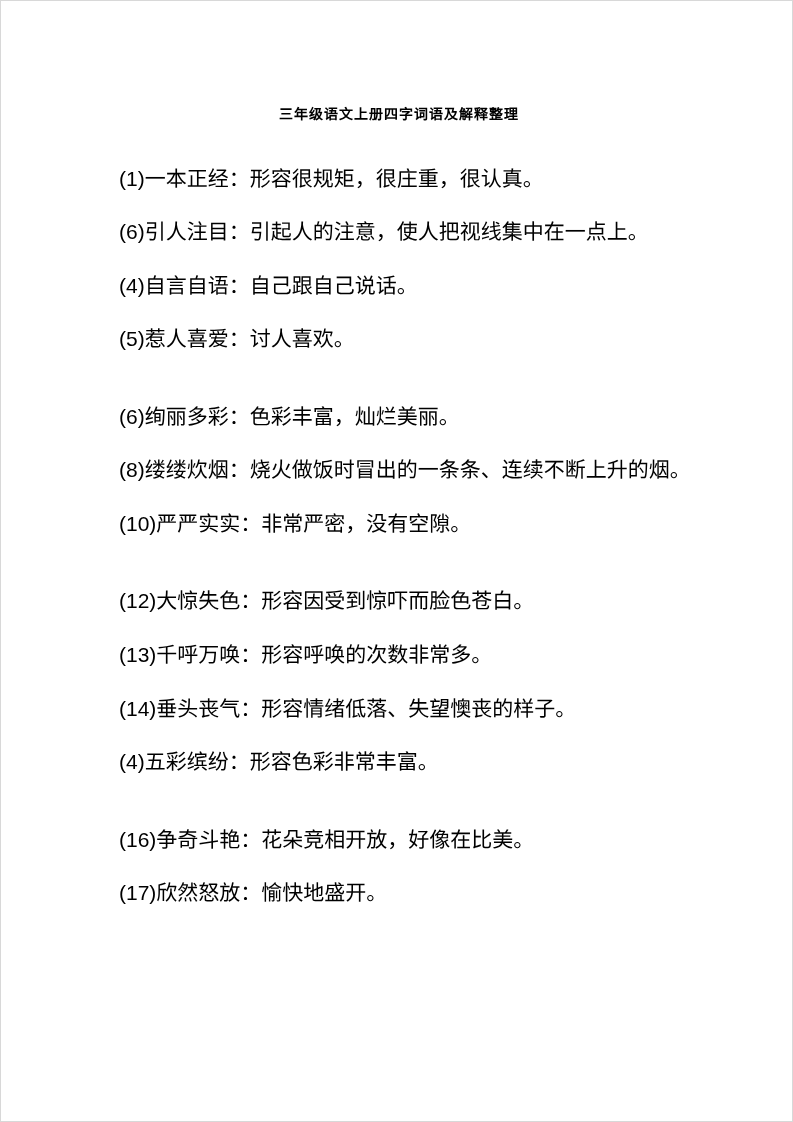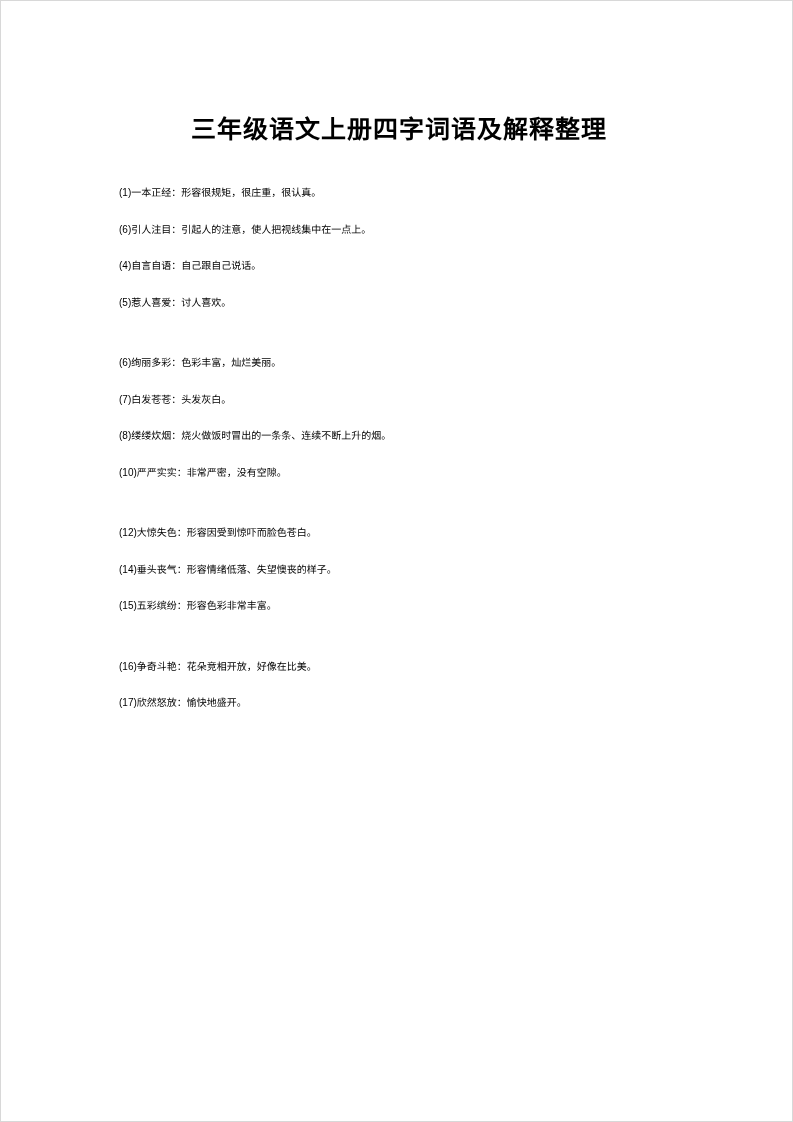--- a/index.html
+++ b/index.html
@@ -25,29 +25,29 @@
     border: 1px solid #d8d8d8;
     background: #ffffff;
   }
   .content {
     position: absolute;
     left: 118px;
     top: 96px;
     width: 560px;
   }
   .doc-title {
-    font-size: 25px;
+    font-size: 14px;
     font-weight: bold;
     text-align: center;
     letter-spacing: 1px;
-    margin: 15px 0 38px 0;
+    margin: 8px 0 38px 0;
     line-height: 1.4;
   }
   .entry {
-    font-size: 10px;
+    font-size: 21px;
     line-height: 1.55;
     margin: 0 0 21px 0;
     white-space: nowrap;
   }
   .group-gap {
     height: 24px;
   }
 </style>
 </head>
 <body>
@@ -61,31 +61,31 @@
       <p class="entry">(1)一本正经：形容很规矩，很庄重，很认真。</p>
       <p class="entry">(6)引人注目：引起人的注意，使人把视线集中在一点上。</p>
       <p class="entry">(4)自言自语：自己跟自己说话。</p>
       <p class="entry">(5)惹人喜爱：讨人喜欢。</p>
     </div>
 
     <div class="group-gap"></div>
 
     <div>
       <p class="entry">(6)绚丽多彩：色彩丰富，灿烂美丽。</p>
-      <p class="entry">(7)白发苍苍：头发灰白。</p>
       <p class="entry">(8)缕缕炊烟：烧火做饭时冒出的一条条、连续不断上升的烟。</p>
       <p class="entry">(10)严严实实：非常严密，没有空隙。</p>
     </div>
 
     <div class="group-gap"></div>
 
     <div>
       <p class="entry">(12)大惊失色：形容因受到惊吓而脸色苍白。</p>
+      <p class="entry">(13)千呼万唤：形容呼唤的次数非常多。</p>
       <p class="entry">(14)垂头丧气：形容情绪低落、失望懊丧的样子。</p>
-      <p class="entry">(15)五彩缤纷：形容色彩非常丰富。</p>
+      <p class="entry">(4)五彩缤纷：形容色彩非常丰富。</p>
     </div>
 
     <div class="group-gap"></div>
 
     <div>
       <p class="entry">(16)争奇斗艳：花朵竞相开放，好像在比美。</p>
       <p class="entry">(17)欣然怒放：愉快地盛开。</p>
     </div>
 
   </div>

